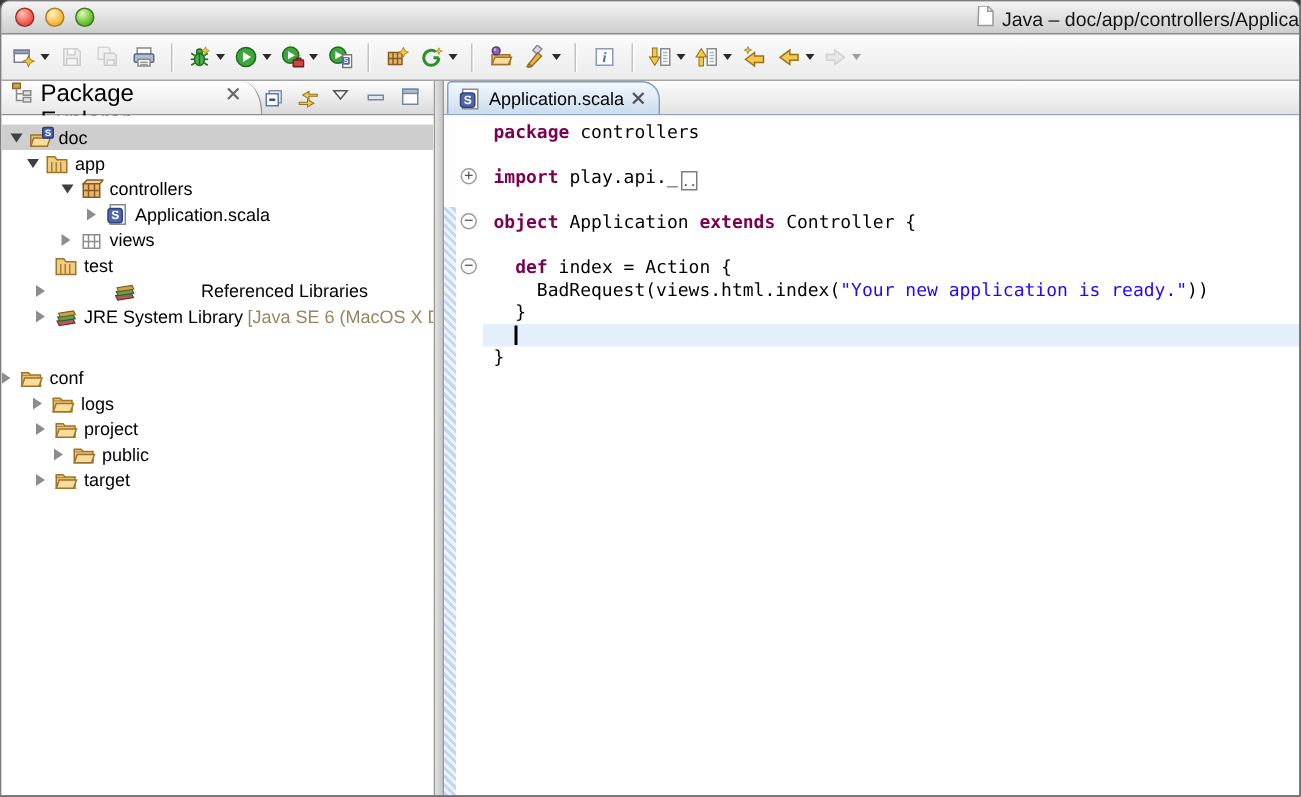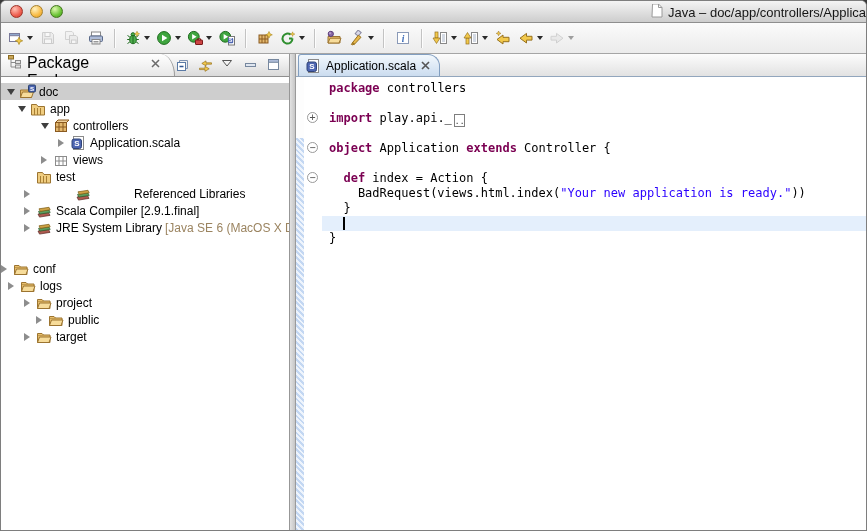--- a/index.html
+++ b/index.html
@@ -421,46 +421,35 @@
           </div>
           <div class="tree-row" style="padding-left: 23px;">
             <span class="arrow closed"></span>
             <span class="tree-icon">
               <svg width="17" height="16">
                 <path d="M2 11l10.5-1.6 1.5 3-10.5 1.7z" fill="#b05a50" stroke="#5a2a24" stroke-width=".7"></path>
                 <path d="M2.5 8.4l10.4-1.6 1.3 2.7-10.4 1.6z" fill="#5d9e5d" stroke="#2a5a2a" stroke-width=".7"></path>
                 <path d="M3 5.8l10-1.5 1.2 2.5-10 1.6z" fill="#cfa245" stroke="#7a5a12" stroke-width=".7"></path>
               </svg>
             </span>
-            <span class="tree-label">Scala Compiler [2.9.1.final]</span>
-          </div>
-          <div class="tree-row" style="padding-left: 23px;">
-            <span class="arrow closed"></span>
-            <span class="tree-icon">
-              <svg width="17" height="16">
-                <path d="M2 11l10.5-1.6 1.5 3-10.5 1.7z" fill="#b05a50" stroke="#5a2a24" stroke-width=".7"></path>
-                <path d="M2.5 8.4l10.4-1.6 1.3 2.7-10.4 1.6z" fill="#5d9e5d" stroke="#2a5a2a" stroke-width=".7"></path>
-                <path d="M3 5.8l10-1.5 1.2 2.5-10 1.6z" fill="#cfa245" stroke="#7a5a12" stroke-width=".7"></path>
-              </svg>
-            </span>
             <span class="tree-label">JRE System Library</span>
             <span class="tree-deco">[Java SE 6 (MacOS X Def.</span>
           </div>
           <div class="tree-row" style=" margin-top: 24px;">
             <span class="arrow closed"></span>
             <span class="tree-icon">
               <svg width="16" height="16">
                 <path d="M1.5 6h12.5v7.5H1.5z" fill="#e9c06d" stroke="#9c7430"></path>
                 <path d="M1.5 13.5 3.5 8h11.5l-2 5.5z" fill="#f7dc9a" stroke="#9c7430"></path>
                 <path d="M1.5 6V4.5h4.5L7.5 6" fill="#e9c06d" stroke="#9c7430"></path>
               </svg>
             </span>
             <span class="tree-label">conf</span>
           </div>
-          <div class="tree-row" style="padding-left: 7px;">
+          <div class="tree-row" style="padding-left: 21px;">
             <span class="arrow closed"></span>
             <span class="tree-icon">
               <svg width="16" height="16">
                 <path d="M1.5 6h12.5v7.5H1.5z" fill="#e9c06d" stroke="#9c7430"></path>
                 <path d="M1.5 13.5 3.5 8h11.5l-2 5.5z" fill="#f7dc9a" stroke="#9c7430"></path>
                 <path d="M1.5 6V4.5h4.5L7.5 6" fill="#e9c06d" stroke="#9c7430"></path>
               </svg>
             </span>
             <span class="tree-label">logs</span>
           </div>

